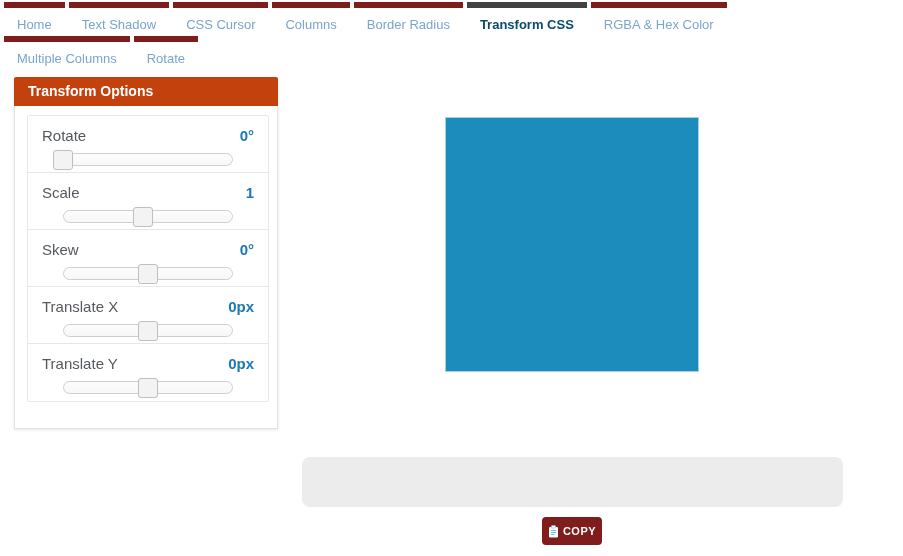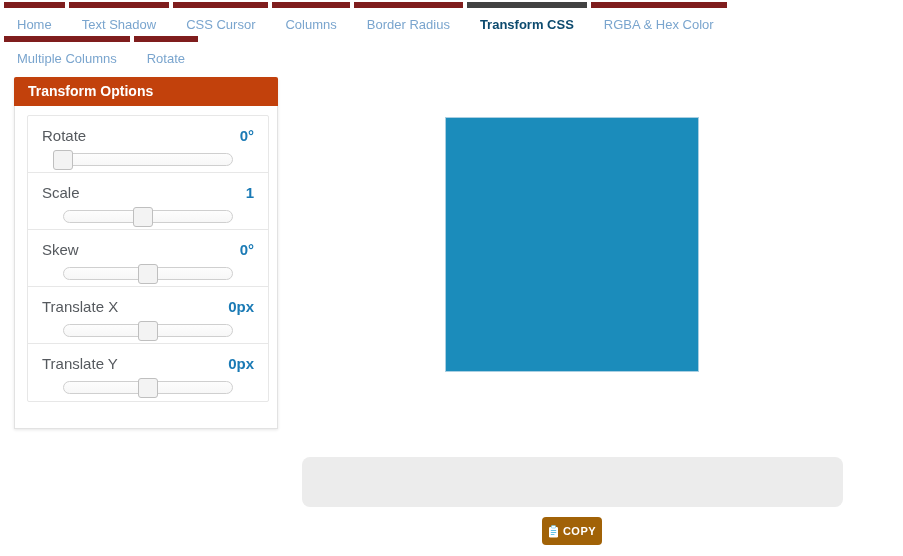--- a/index.html
+++ b/index.html
@@ -76,21 +76,21 @@
   .output-box {
     position:absolute; left:302px; top:457px; width:541px; height:50px;
     background:#ececec;
     border:none; border-radius:8px;
     resize:none; outline:none;
     font-family:"Liberation Mono", monospace; font-size:13px; color:#444;
     padding:8px 12px;
   }
   .copy-btn {
     position:absolute; left:542px; top:517px; width:60px; height:28px;
-    background:#a16207;
+    background:#7f1d1d;
     border:none; border-radius:4px;
     color:#fff; font-weight:bold; font-size:11px; letter-spacing:0.5px;
     display:flex; align-items:center; justify-content:center; gap:4px;
     cursor:pointer;
     font-family:"Liberation Sans", sans-serif;
   }
   .copy-btn svg { display:block; }
 </style>
 </head>
 <body>

